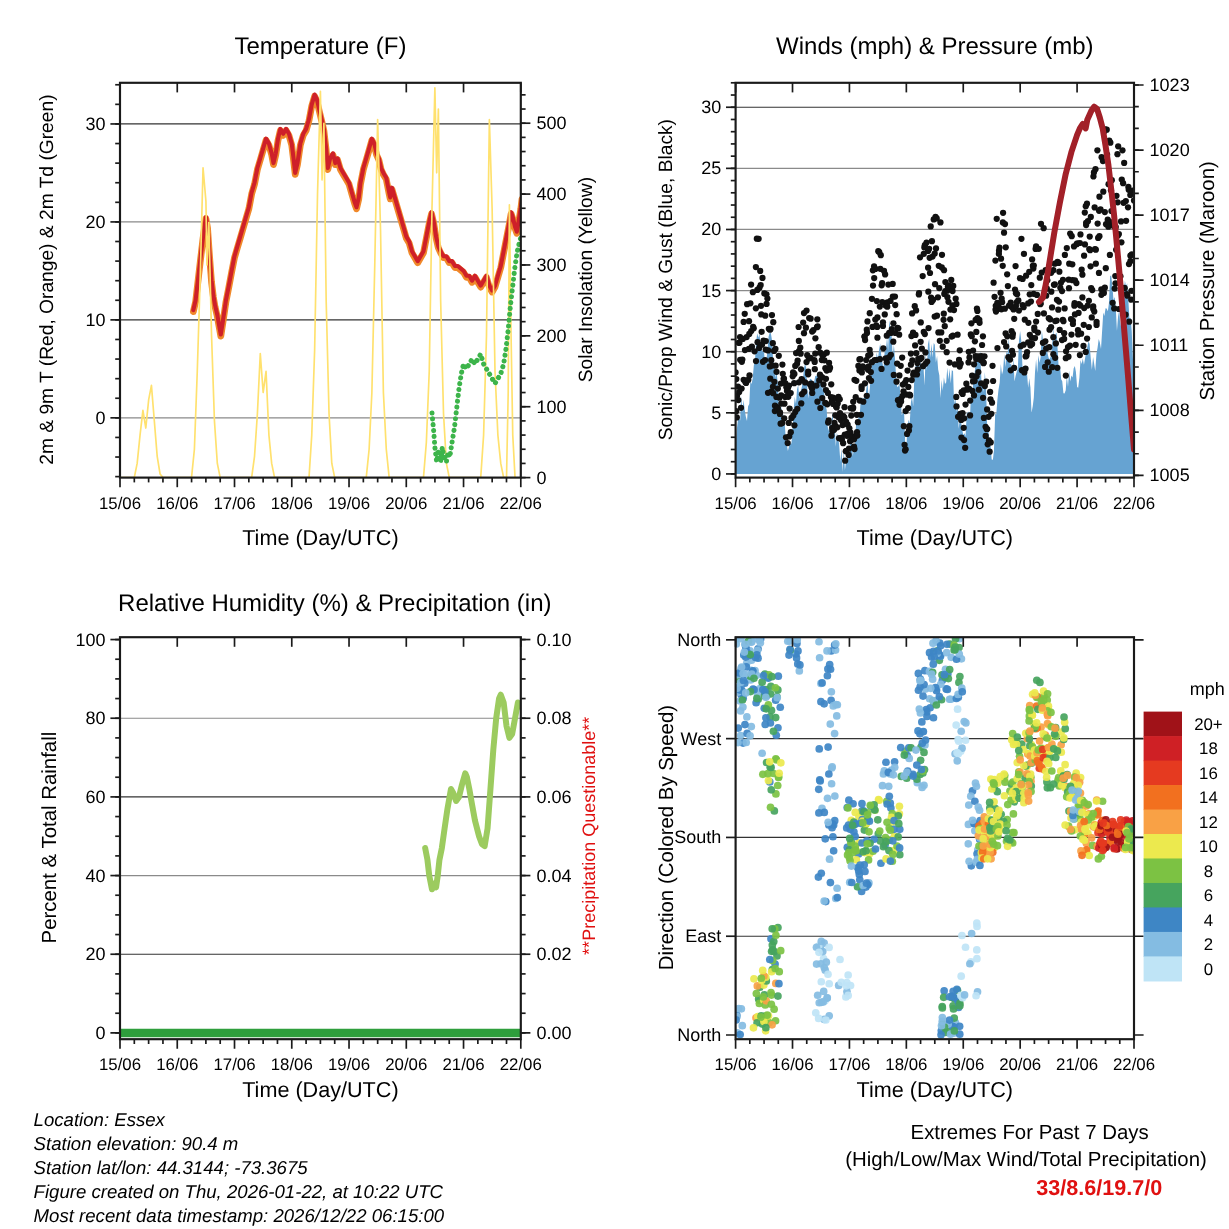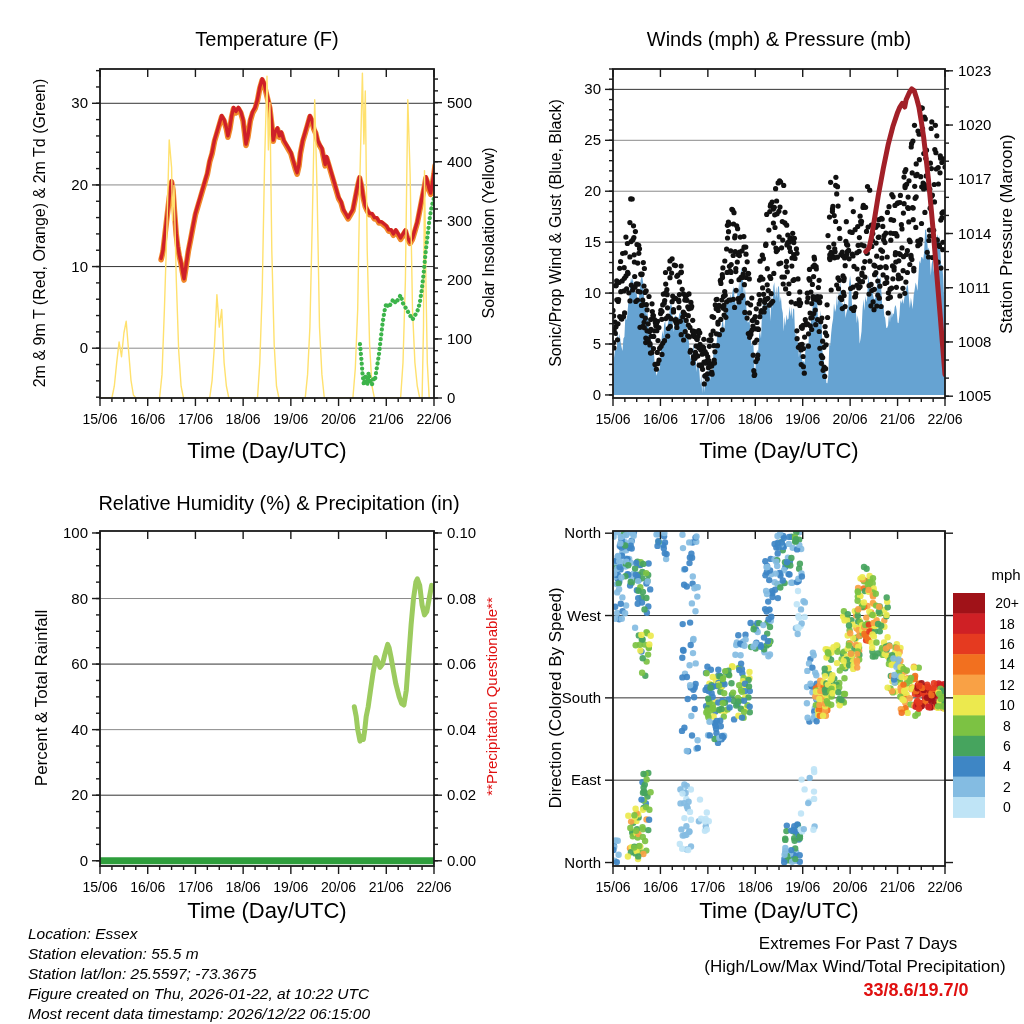--- a/index.html
+++ b/index.html
@@ -2,21 +2,21 @@
 <html><head>
 <meta charset="utf-8">
 <style>
   html,body{margin:0;padding:0;background:#fff;}
   .fig{position:relative;width:1024px;height:1024px;background:#ffffff;
        font-family:"Liberation Sans",sans-serif;color:#000;overflow:hidden;}
   svg{position:absolute;left:0;top:0;}
   svg text{font-family:"Liberation Sans",sans-serif;fill:#000;}
   .lbl{position:absolute;text-align:center;white-space:nowrap;}
   .title{font-size:20px;}
-  .axlab{font-size:22px;}
+  .axlab{font-size:18px;}
   .rot{transform:rotate(-90deg);transform-origin:center center;font-size:16px;}
   .footer{position:absolute;left:28px;top:924px;font-size:15.5px;line-height:20px;text-align:left;font-style:italic;}
   .ext1{font-size:17px;}
   .extval{font-size:18px;font-weight:bold;}
   .red{color:#e01010;}
 </style>
 </head>
 <body>
 
 <div class="fig">
@@ -2606,22 +2606,22 @@
   <div class="lbl rot" style="left:384px;top:224px;width:344px;">Sonic/Prop Wind &amp; Gust (Blue, Black)</div>
   <div class="lbl rot" style="left:847px;top:224px;width:320px;font-size:17px;">Station Pressure (Maroon)</div>
   <div class="lbl rot" style="left:-128px;top:688px;width:340px;font-size:17px;">Percent &amp; Total Rainfall</div>
   <div class="lbl rot red" style="left:341px;top:688px;width:300px;font-size:15px;">**Precipitation Questionable**</div>
   <div class="lbl rot" style="left:386px;top:688px;width:340px;font-size:17px;">Direction (Colored By Speed)</div>
 
   <div class="lbl" style="left:956px;top:566px;width:100px;font-size:15px;">mph</div>
 
   <div class="footer">
     <div>Location: Essex</div>
-    <div>Station elevation: 55.5 m</div>
-    <div>Station lat/lon: 25.5597; -73.3675</div>
+    <div>Station elevation: 90.4 m</div>
+    <div>Station lat/lon: 44.3144; -73.3675</div>
     <div>Figure created on Thu, 2026-01-22, at 10:22 UTC</div>
     <div>Most recent data timestamp: 2026/12/22 06:15:00</div>
   </div>
 
   <div class="lbl ext1" style="left:658px;top:934px;width:400px;">Extremes For Past 7 Days</div>
   <div class="lbl ext1" style="left:630px;top:957px;width:450px;">(High/Low/Max Wind/Total Precipitation)</div>
   <div class="lbl extval red" style="left:716px;top:980px;width:400px;">33/8.6/19.7/0</div>
 </div>
 
 </body></html>

